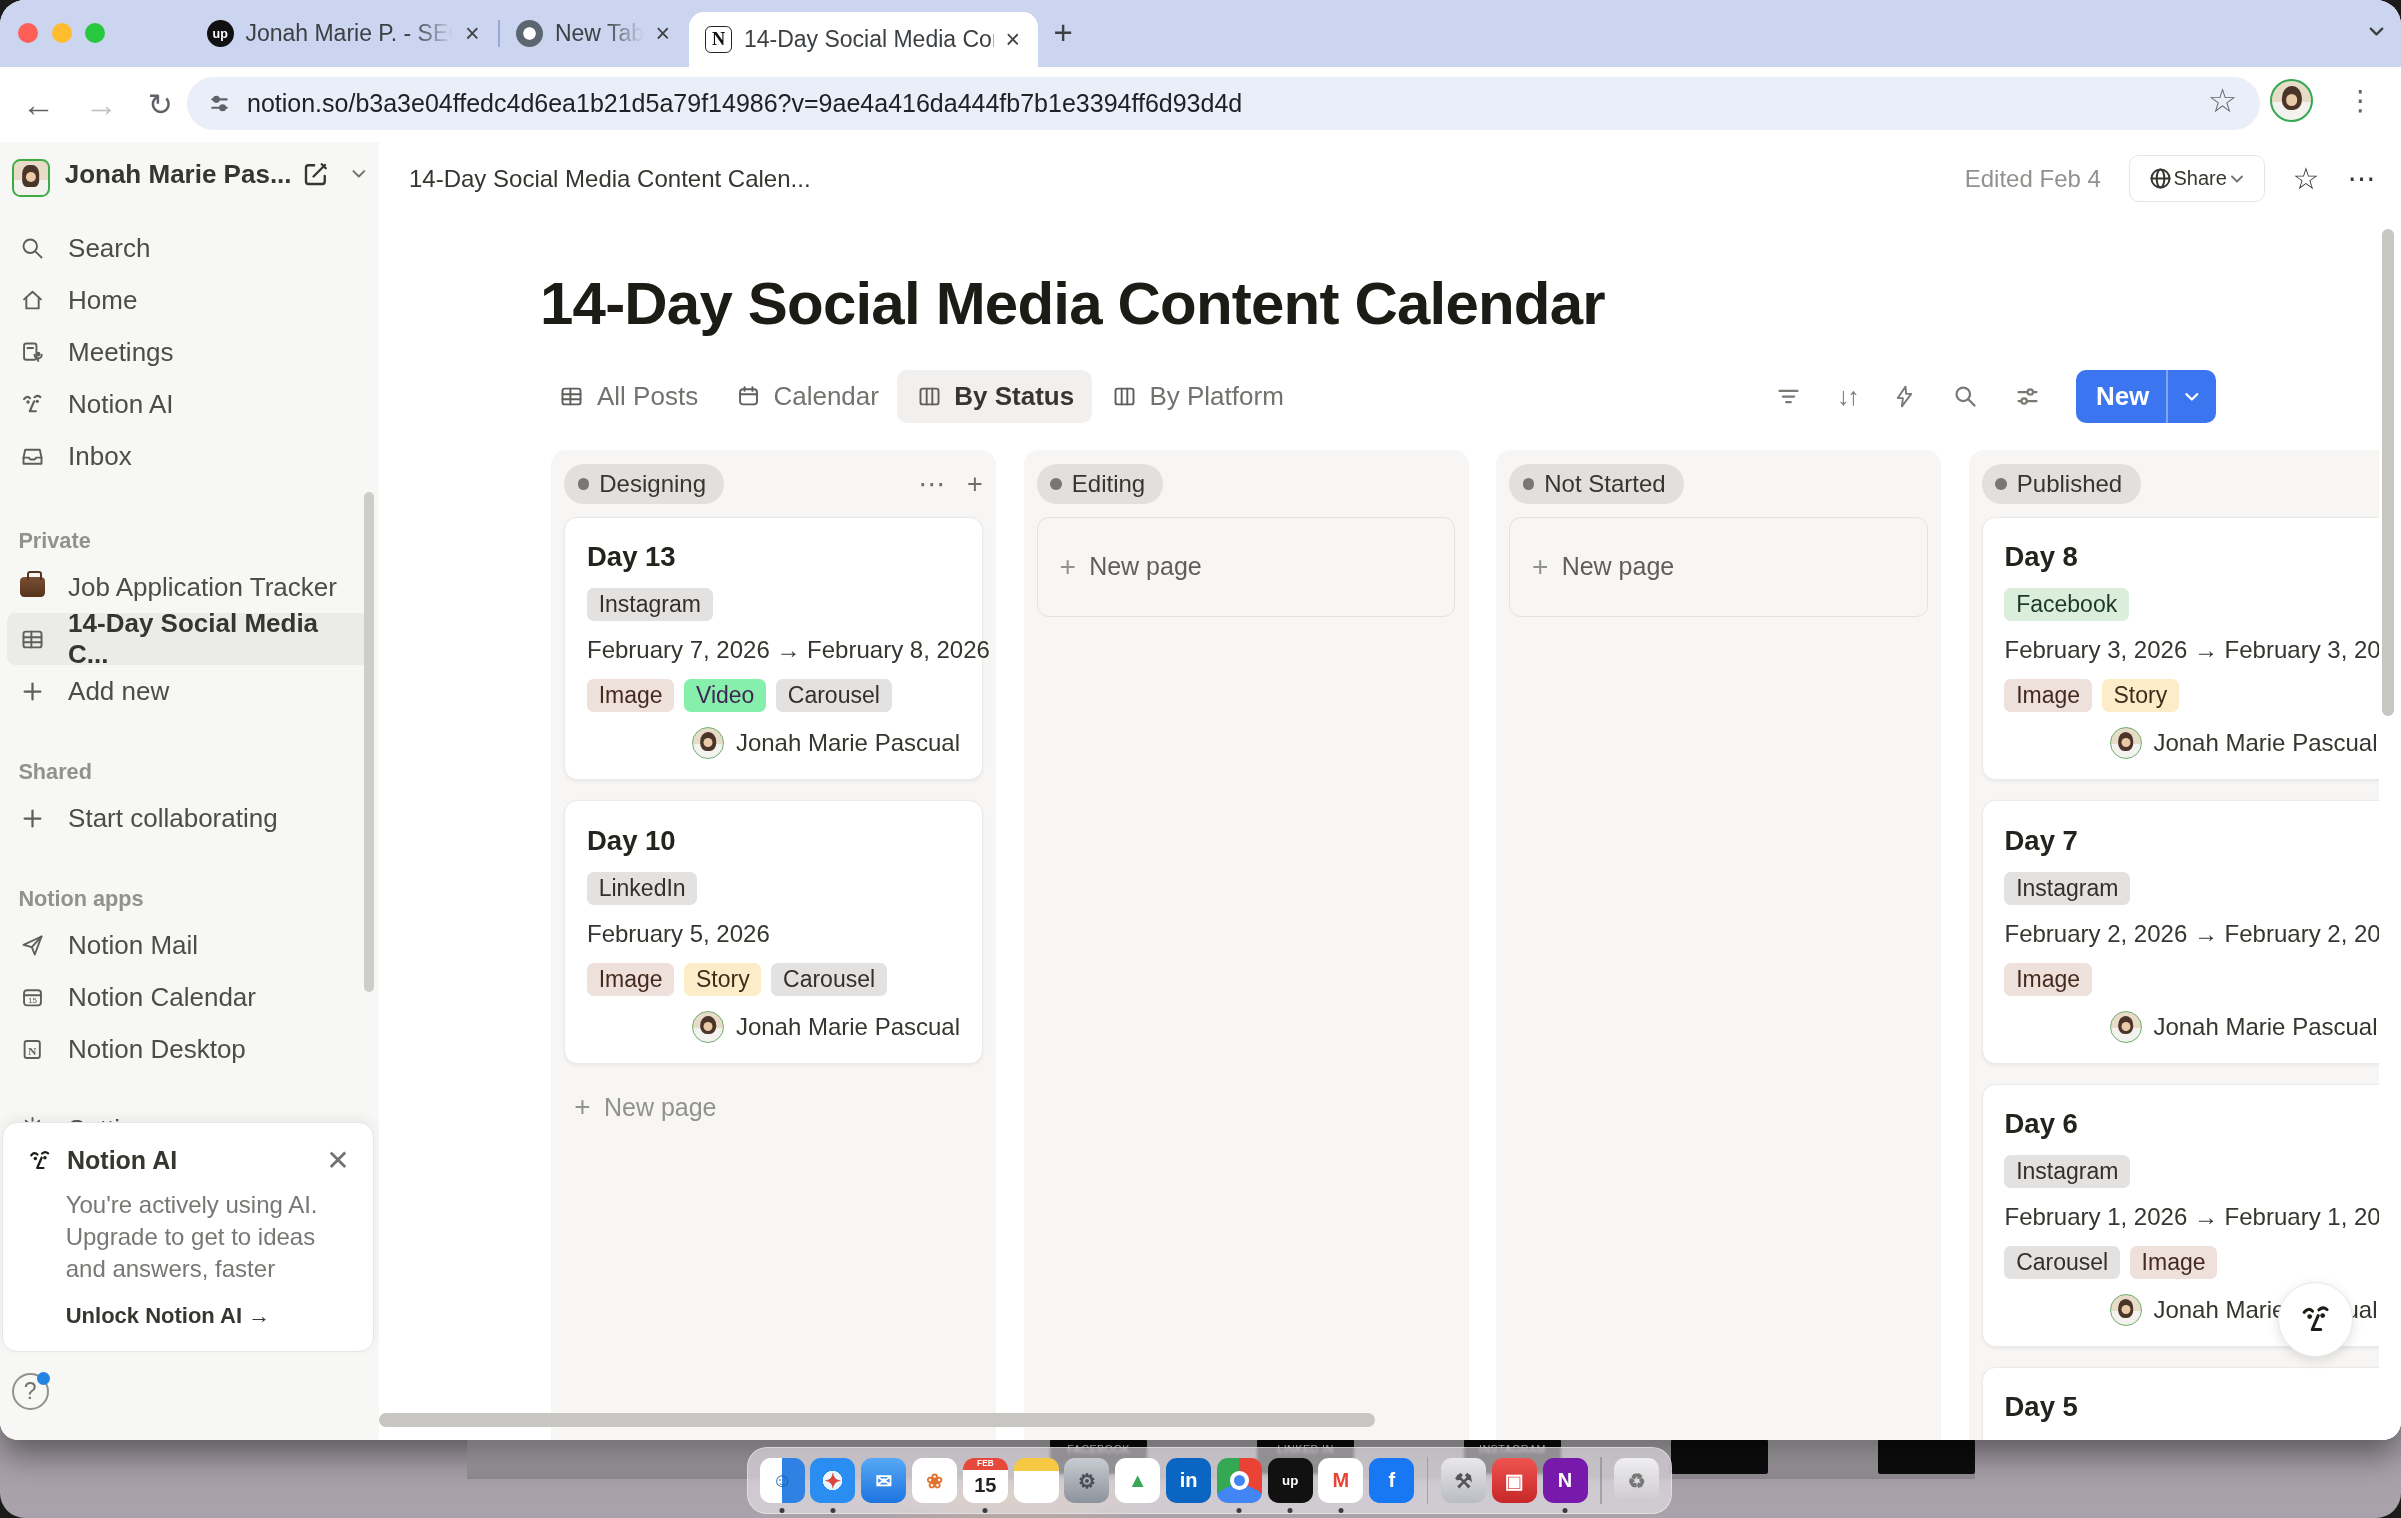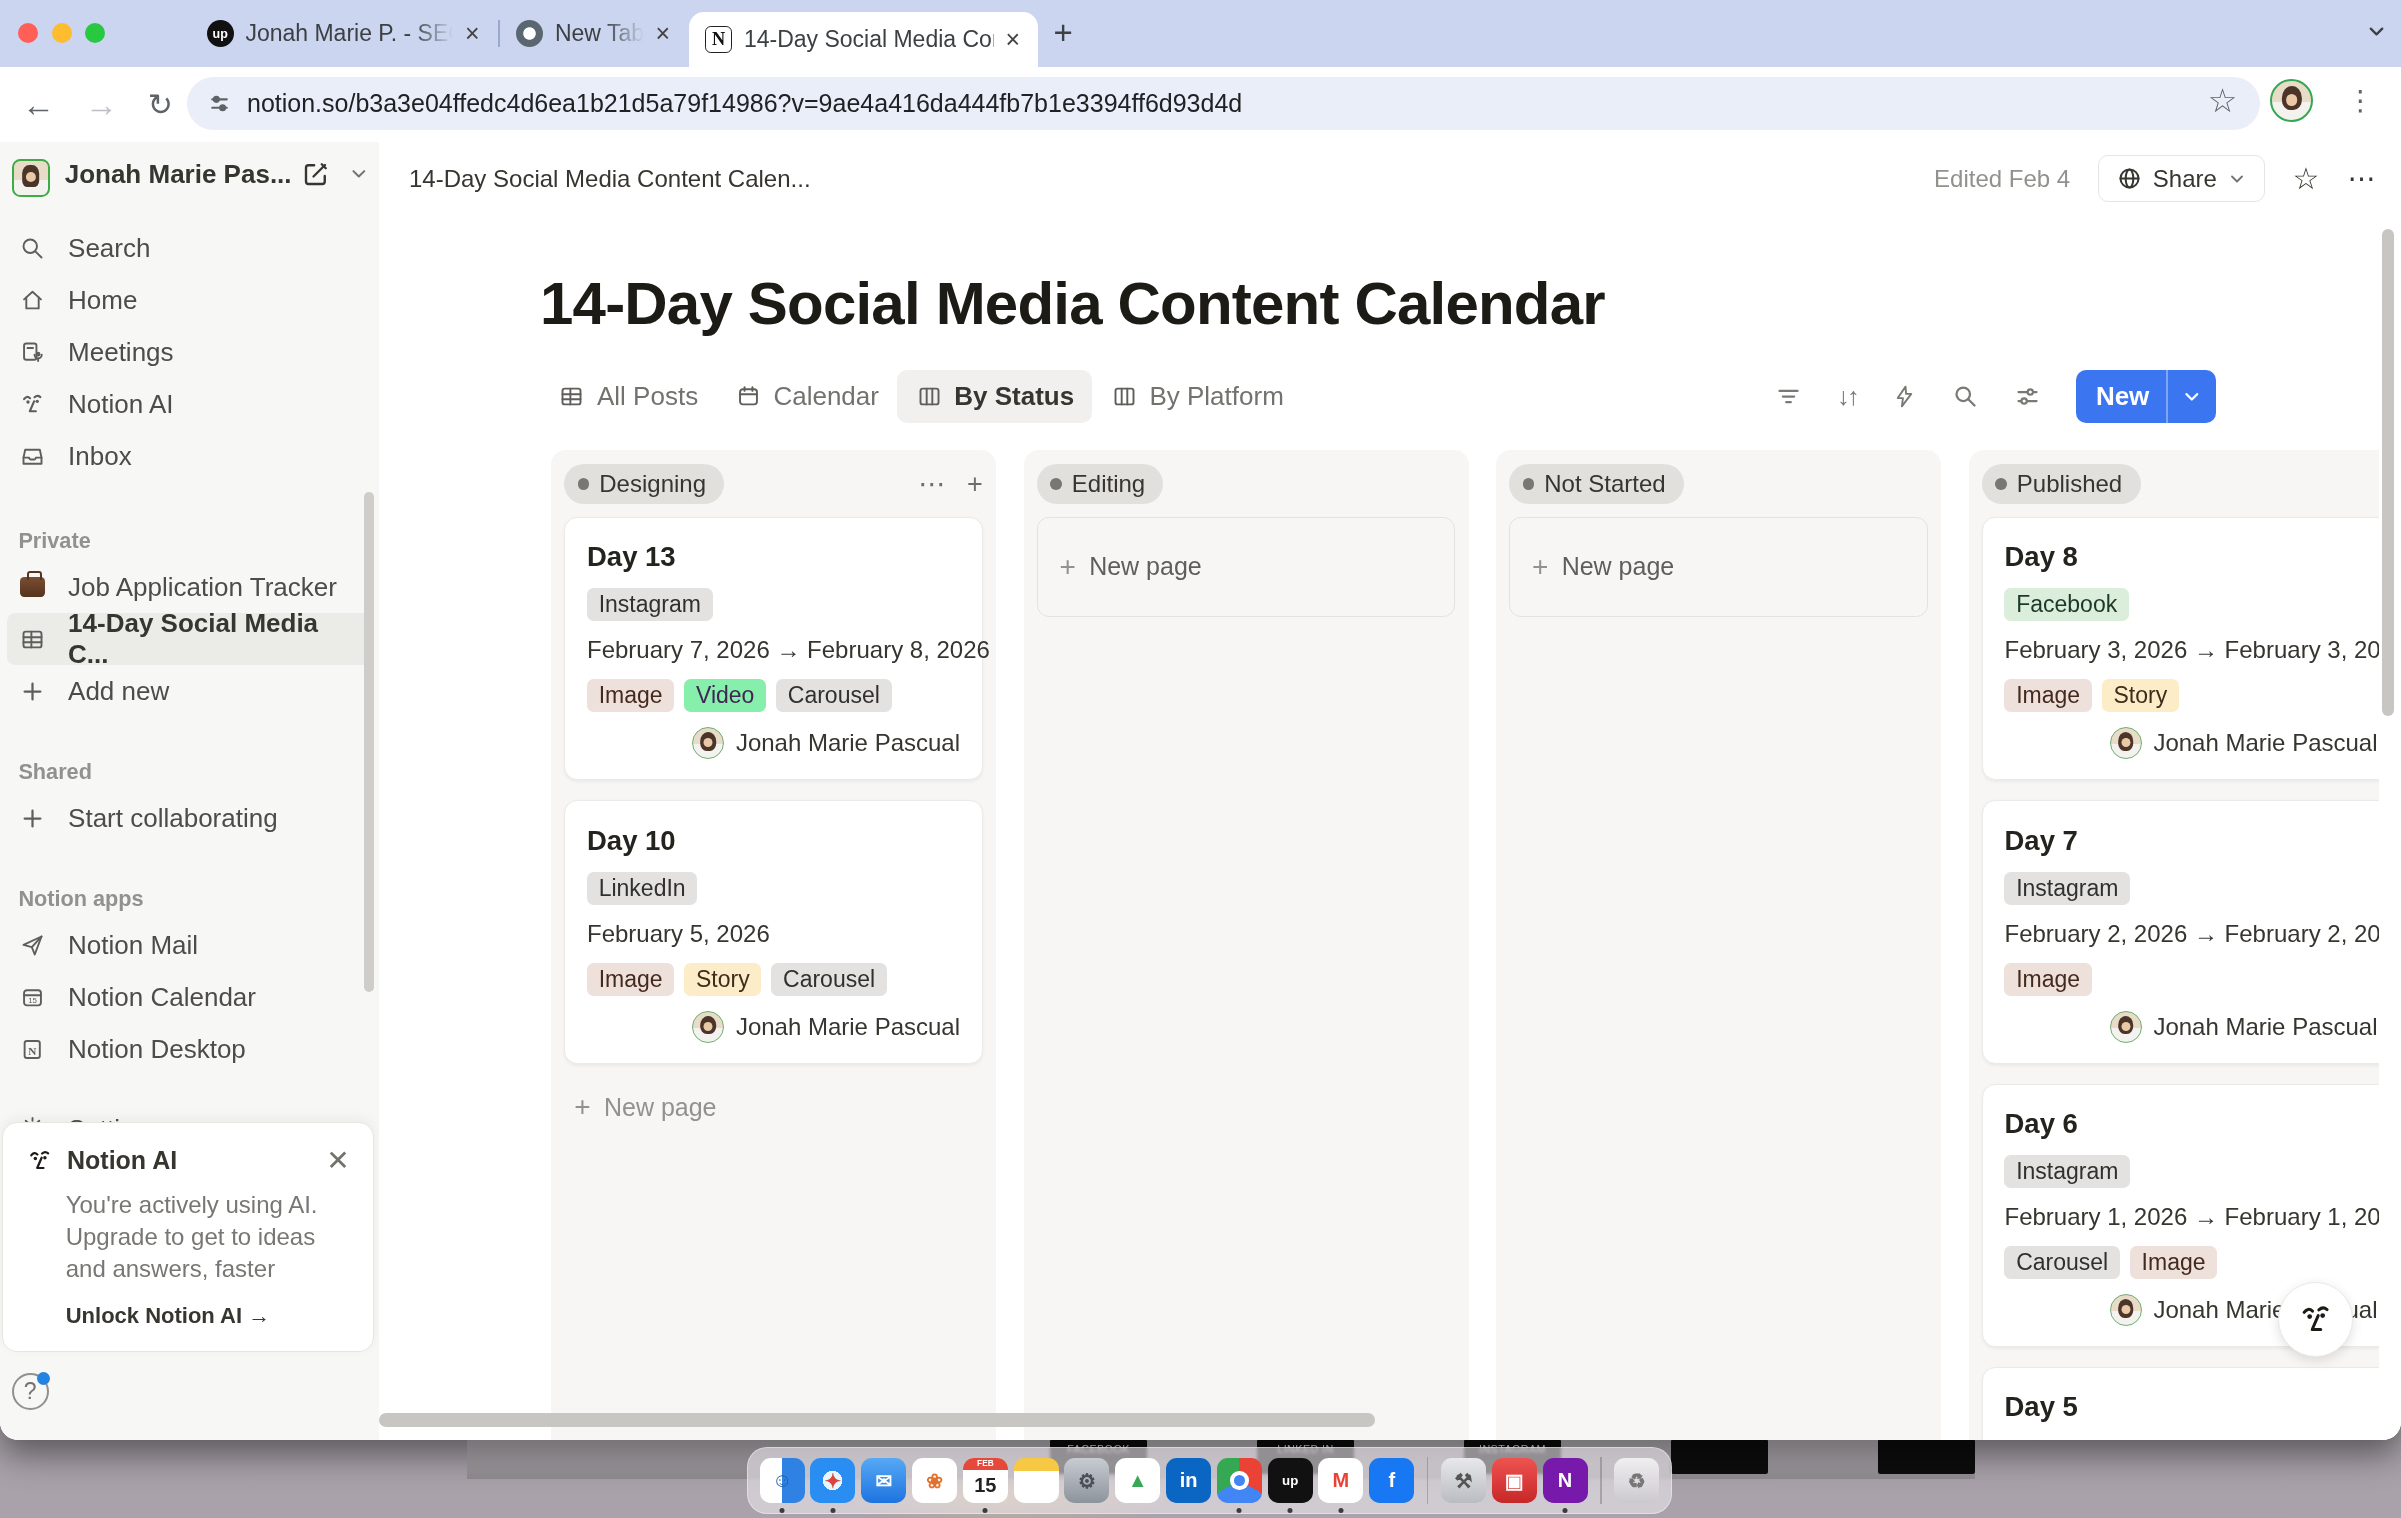--- a/index.html
+++ b/index.html
@@ -1,18 +1,18 @@
 <!DOCTYPE html>
 <html style="font-size:13.3px"><head>
 <meta charset="utf-8">
 <style>
   html,body{margin:0;padding:0;background:#1b1b1b;}
   *{box-sizing:border-box;}
   .stage{position:relative;width:2401px;height:1518px;overflow:hidden;
-         font-family:"Liberation Sans",sans-serif;color:#37352f;}
+         font-family:"Liberation Sans",sans-serif;color:#37352f;border-radius:25px;}
   
   .desktop{position:absolute;inset:0;
      background:linear-gradient(180deg,#8e8893 0%,#9b94a0 55%,#aaa2ab 100%);}
   .desktop-warm{position:absolute;left:817px;top:1467px;width:383px;height:58px;
      background:radial-gradient(closest-side,rgba(214,190,148,.75),rgba(214,190,148,0));}
   .bg-window{position:absolute;left:467px;top:1432px;width:1508px;height:47px;
      background:linear-gradient(180deg,#c9c5c9,#8f8a90);border-radius:5px 5px 0 0;}
   .bg-thumbs{position:absolute;left:583px;top:6.7px;display:flex;gap:110px;}
   .bg-thumb{width:97px;height:35px;background:#0d0d0d;border-radius:2.5px;color:#d8d8d8;
      font-size:10.8px;display:flex;align-items:flex-start;justify-content:center;padding-top:4.2px;
@@ -94,22 +94,22 @@
   .help-btn{position:absolute;left:11.7px;bottom:30px;width:37px;height:37px;border-radius:50%;
      border:2.5px solid #91918e;color:#73726e;font-size:23px;display:flex;align-items:center;
      justify-content:center;}
   .help-dot{position:absolute;right:-3.3px;top:-3.3px;width:13.3px;height:13.3px;border-radius:50%;background:#2383e2;}
   
   .main{position:absolute;left:379px;top:0;width:2022px;height:100%;background:#fff;}
   .page-head{position:absolute;left:0;top:0;width:100%;height:73px;display:flex;align-items:center;}
   .crumb{margin-left:30px;font-size:24px;color:#37352f;}
   .ph-right{margin-left:auto;display:flex;align-items:center;gap:28px;margin-right:23px;}
   .edited{font-size:24px;color:#91918e;}
-  .share-btn{display:flex;align-items:center;gap:10px;border:1.7px solid #e6e5e2;border-radius:10px;
-     height:47px;padding:0 16.7px;font-size:24px;color:#37352f;}
+  .share-btn{display:flex;align-items:center;border:1.7px solid #e6e5e2;border-radius:10px;
+     height:47px;padding:0 16.7px;font-size:20px;color:#37352f;}
   .ph-star{font-size:30px;color:#37352f;}
   .ph-dots{font-size:28px;color:#37352f;letter-spacing:2.5px;}
   .page-title{position:absolute;left:161px;top:127px;font-size:60px;font-weight:bold;
      letter-spacing:-0.8px;color:#1d1b16;}
   
   .views{position:absolute;left:161px;top:227px;height:55px;display:flex;align-items:center;}
   .vtab{display:flex;align-items:center;gap:11.7px;padding:0 18.3px;height:53px;border-radius:10px;
      font-size:26px;font-weight:500;color:#73726e;}
   .vtab .sicon{color:#8f8e8a;}
   .vtab.active{background:#f1f0ee;color:#37352f;font-weight:bold;}

